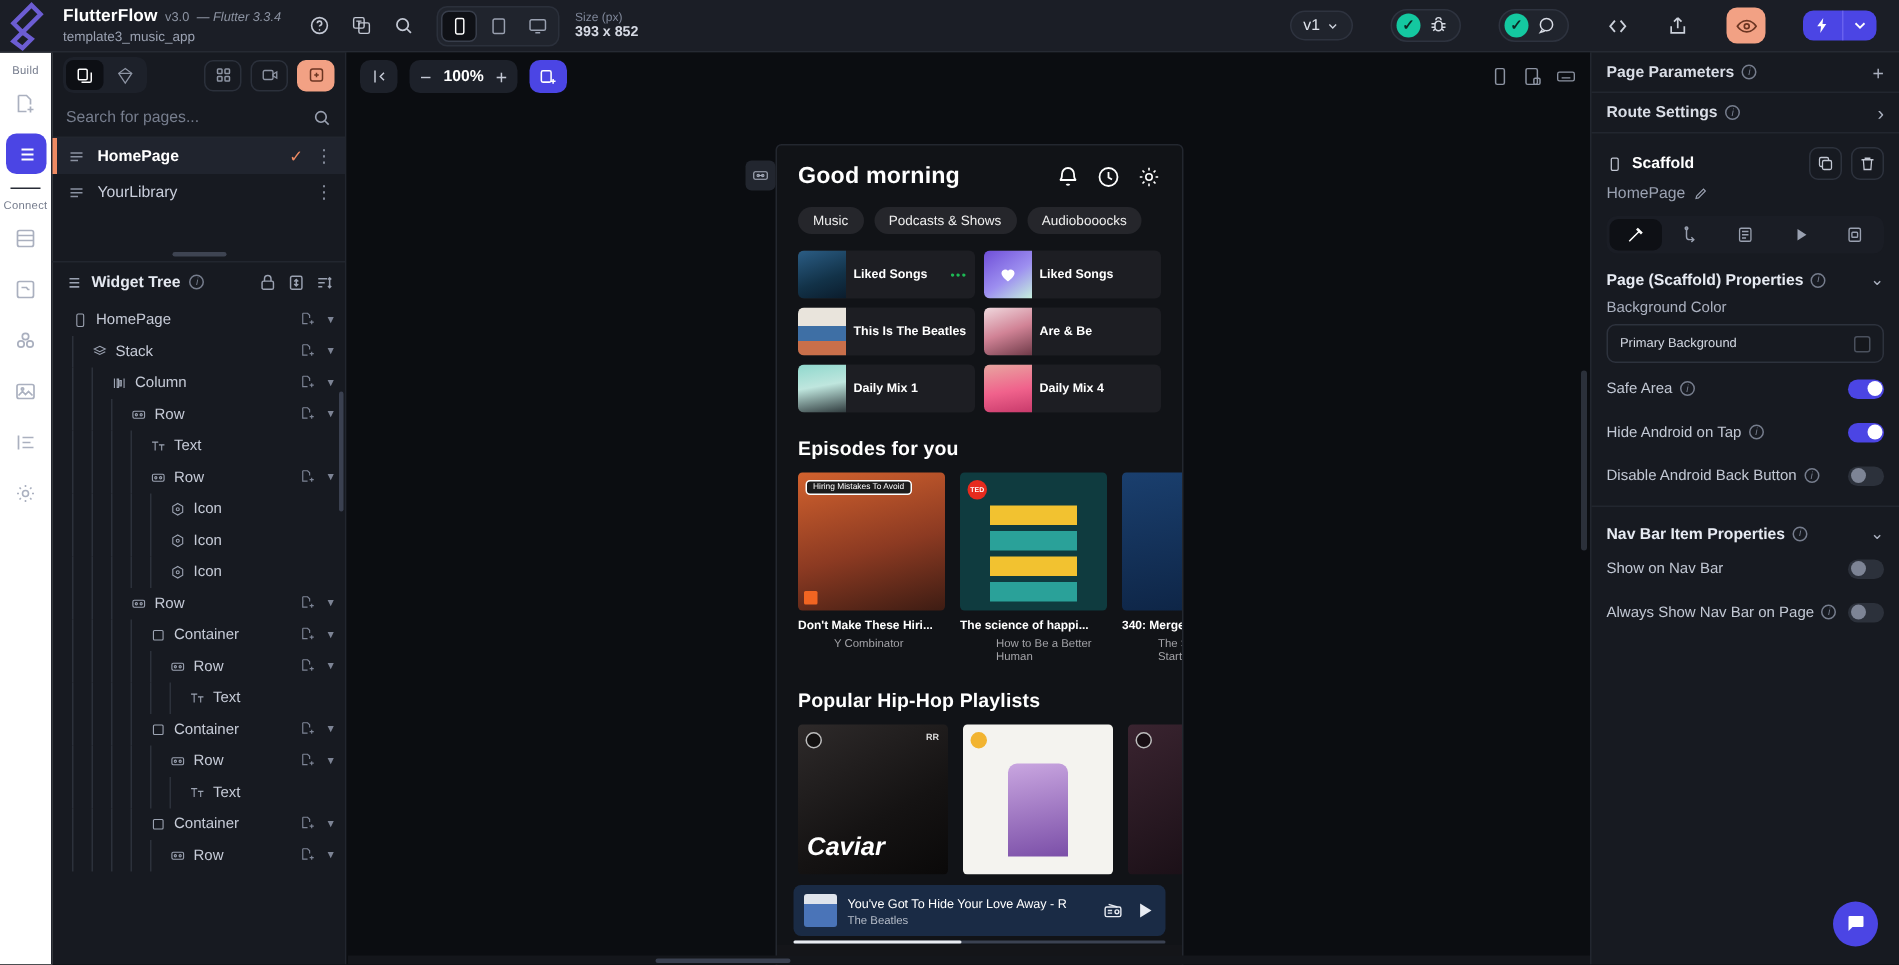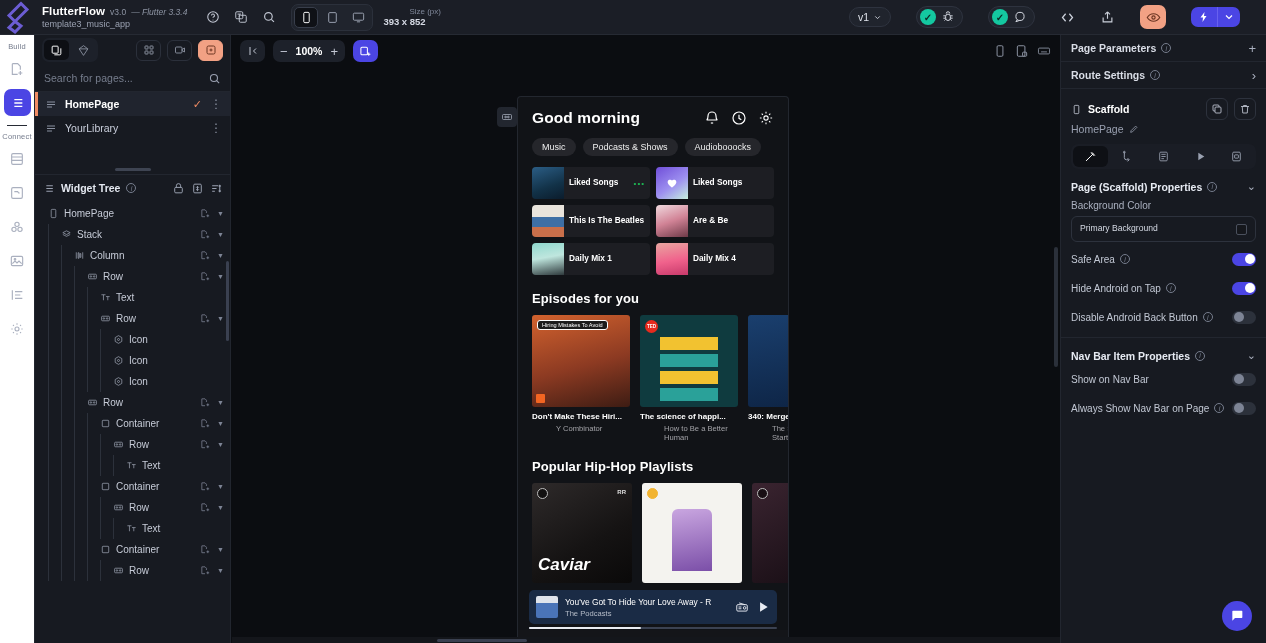--- a/index.html
+++ b/index.html
@@ -31,24 +31,24 @@
 
   .devgroup {
     margin-left: 14px; display:flex; align-items:center; gap: 2px;
     background: #20242d; border: 1px solid #2b303b; border-radius: 7px; padding: 2px;
   }
   .dev-btn { width: 24px; height: 21px; border-radius: 5px; display:flex; align-items:center; justify-content:center; color:#9aa1b1; cursor:pointer; }
   .dev-btn.active { background: #0f1116; color: #ffffff; border: 1px solid #383e4b; }
   .dev-btn svg { width: 13px; height: 13px; }
 
   .sizebox { margin-left: 10px; line-height: 1.2; }
-  .size-lab { font-size: 8px; color: #7f8799; margin-left: 26px; }
+  .size-lab { font-size: 8px; color: #7f8799; }
   .size-val { font-size: 9.5px; color: #d6dae4; font-weight: bold; }
 
-  .topbar-right { margin-left: auto; display:flex; align-items:center; gap: 25px; padding-right: 26px; }
+  .topbar-right { margin-left: auto; display:flex; align-items:center; gap: 25px; padding-right: 15px; }
   .vsel { display:flex; align-items:center; gap:4px; background:#20242d; border:1px solid #2e333f; border-radius: 13px; padding: 3px 8px; cursor:pointer;}
   .vsel span { font-size: 10.5px; color:#dfe3eb; }
   .pillgrp { display:flex; align-items:center; gap:5px; background:#20242d; border:1px solid #2e333f; border-radius: 13px; padding: 2px 7px 2px 3px; cursor:pointer;}
   .okdot { width: 16px; height:16px; border-radius: 50%; background: #14c8a0; display:flex; align-items:center; justify-content:center; color:#0c2a24; font-size: 10px; font-weight: bold; }
   .pillgrp svg { width: 14px; height:14px; color:#d7dbe4; }
   .plain-ic { color:#ccd1db; display:flex; align-items:center; cursor:pointer; }
   .plain-ic svg { width: 15px; height: 15px; }
   .orange-btn { width: 26px; height: 24px; background: #f2a184; border-radius: 7px; display:flex; align-items:center; justify-content:center; cursor:pointer; }
   .orange-btn svg { width: 15px; height: 15px; color:#6b3522; }
   .launch { display:flex; align-items:center; background:#4b45e4; border-radius:7px; overflow:hidden; cursor:pointer;}
@@ -1025,21 +1025,21 @@
               </div>
             </div>
 
             <div style="height:70px"></div>
           </div>
 
           <div class="player">
             <div class="pa" style="background:linear-gradient(180deg,#dfe4ec 0 30%,#4a74b8 30%);"></div>
             <div class="ptxt">
               <div class="pt1">You've Got To Hide Your Love Away - R</div>
-              <div class="pt2">The Podcasts</div>
+              <div class="pt2">The Beatles</div>
             </div>
             <div class="pic">
               <svg viewBox="0 0 24 24" fill="none" stroke="currentColor" stroke-width="1.6">
                   <rect x="3" y="8" width="18" height="11" rx="2"></rect>
                   <path d="M7 5l10 3"></path>
                   <circle cx="16.5" cy="13.5" r="2.2"></circle>
                   <path d="M6 12h5M6 15h5"></path>
                 </svg>
             </div>
             <div class="pic">

